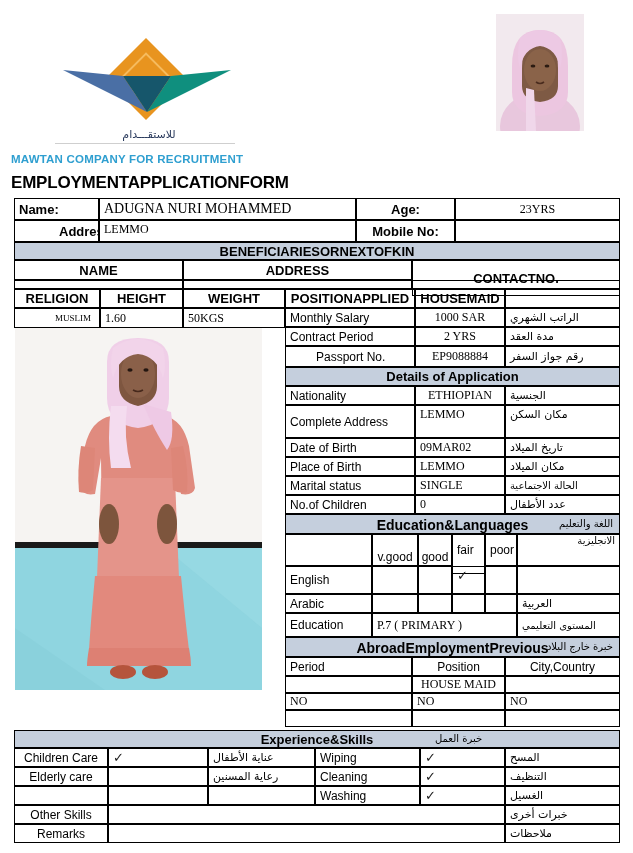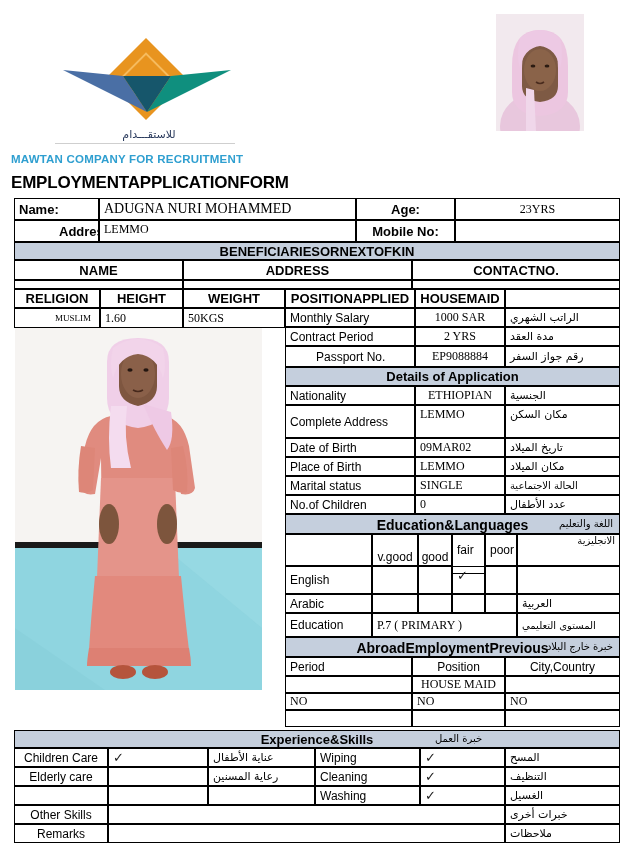--- a/index.html
+++ b/index.html
@@ -91,21 +91,21 @@
 
 <div class="cell vc pad bold" style="left:14px;top:220px;width:85px;height:22px;font-size:13px;padding-left:44px;">Address:</div>
 <div class="cell vc pad serif" style="left:99px;top:220px;width:257px;height:22px;font-size:12px;align-items:flex-start;padding-top:1px;">LEMMO</div>
 <div class="cell vc ctr bold" style="left:356px;top:220px;width:99px;height:22px;font-size:13px;">Mobile No:</div>
 <div class="cell vc ctr serif" style="left:455px;top:220px;width:165px;height:22px;"></div>
 
 <div class="cell band vc ctr bold" style="left:14px;top:242px;width:606px;height:18px;font-size:13px;">BENEFICIARIESORNEXTOFKIN</div>
 
 <div class="cell vc ctr bold" style="left:14px;top:260px;width:169px;height:20px;font-size:13px;">NAME</div>
 <div class="cell vc ctr bold" style="left:183px;top:260px;width:229px;height:20px;font-size:13px;">ADDRESS</div>
-<div class="cell vc ctr bold" style="left:412px;top:260px;width:208px;height:20px;font-size:13px;">CONTACTNO.</div>
+<div class="cell vc ctr bold" style="left:412px;top:260px;width:208px;height:36px;font-size:13px;">CONTACTNO.</div>
 
 <div class="cell" style="left:14px;top:280px;width:169px;height:9px;"></div>
 <div class="cell" style="left:183px;top:280px;width:229px;height:9px;"></div>
 <div class="cell" style="left:412px;top:280px;width:208px;height:9px;"></div>
 
 <div class="cell vc ctr bold" style="left:14px;top:289px;width:86px;height:19px;font-size:13px;">RELIGION</div>
 <div class="cell vc ctr bold" style="left:100px;top:289px;width:83px;height:19px;font-size:13px;">HEIGHT</div>
 <div class="cell vc ctr bold" style="left:183px;top:289px;width:102px;height:19px;font-size:13px;">WEIGHT</div>
 
 <div class="cell vc pad serif xsmall" style="left:14px;top:308px;width:86px;height:20px;padding-left:40px;">MUSLIM</div>

